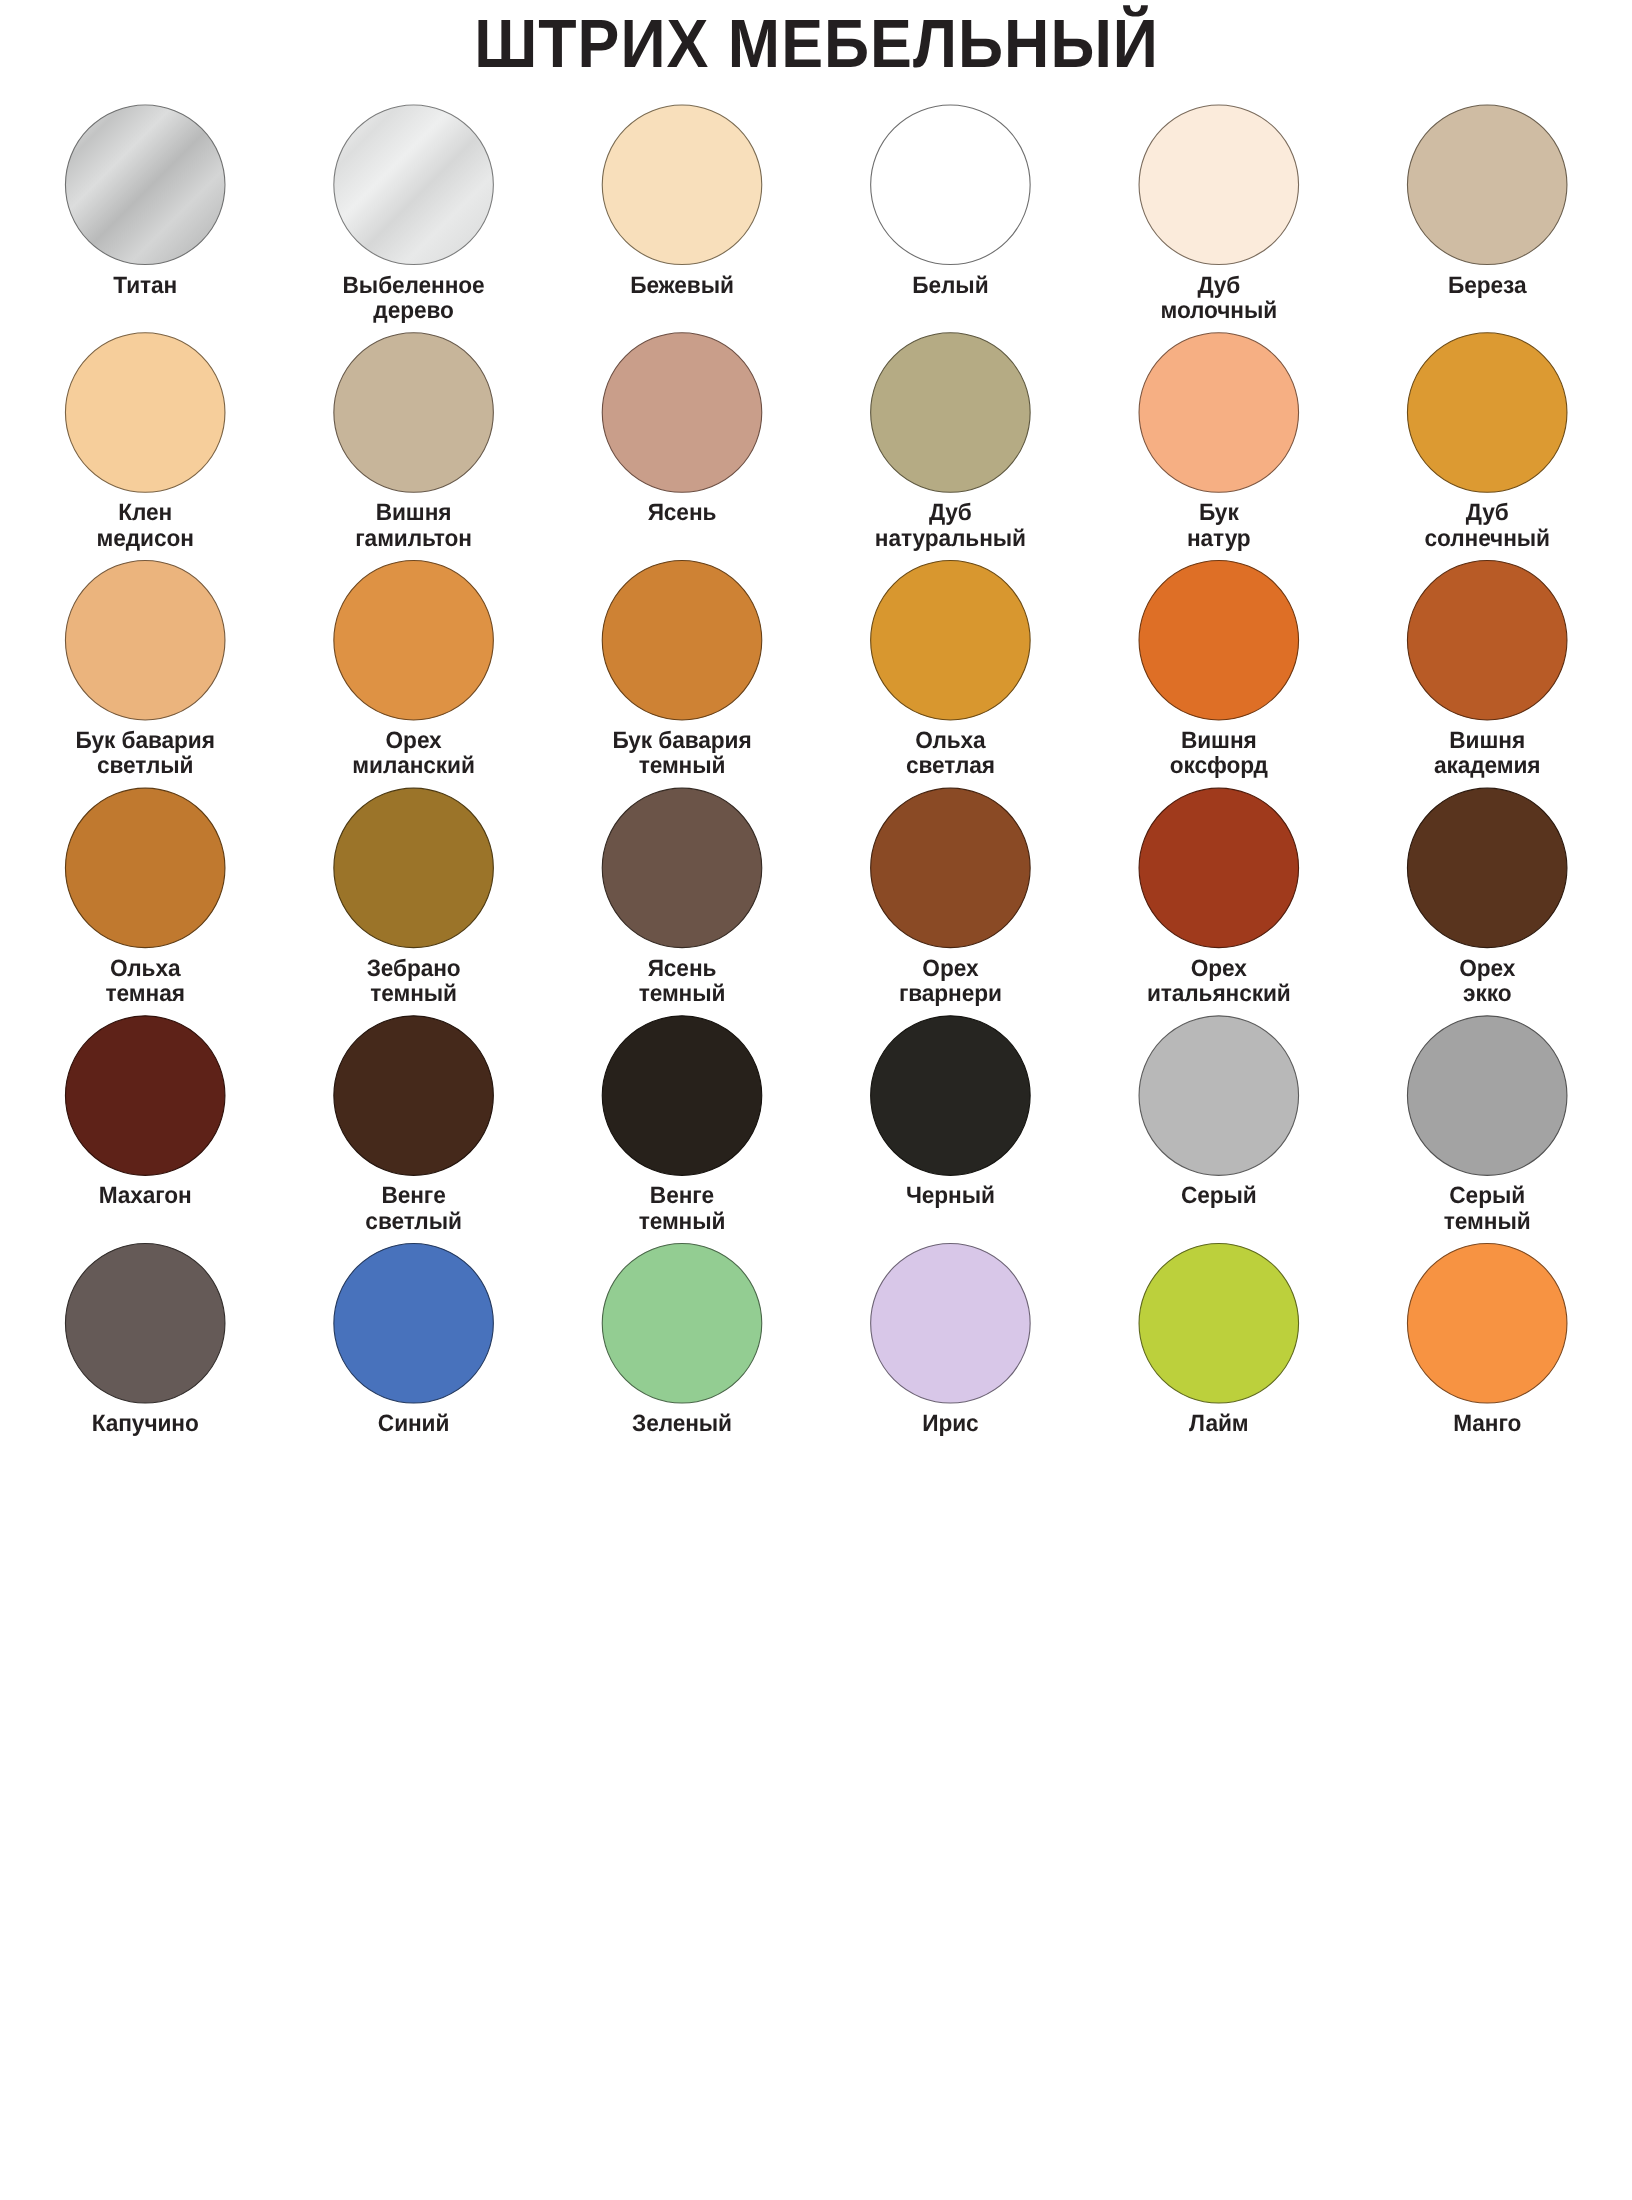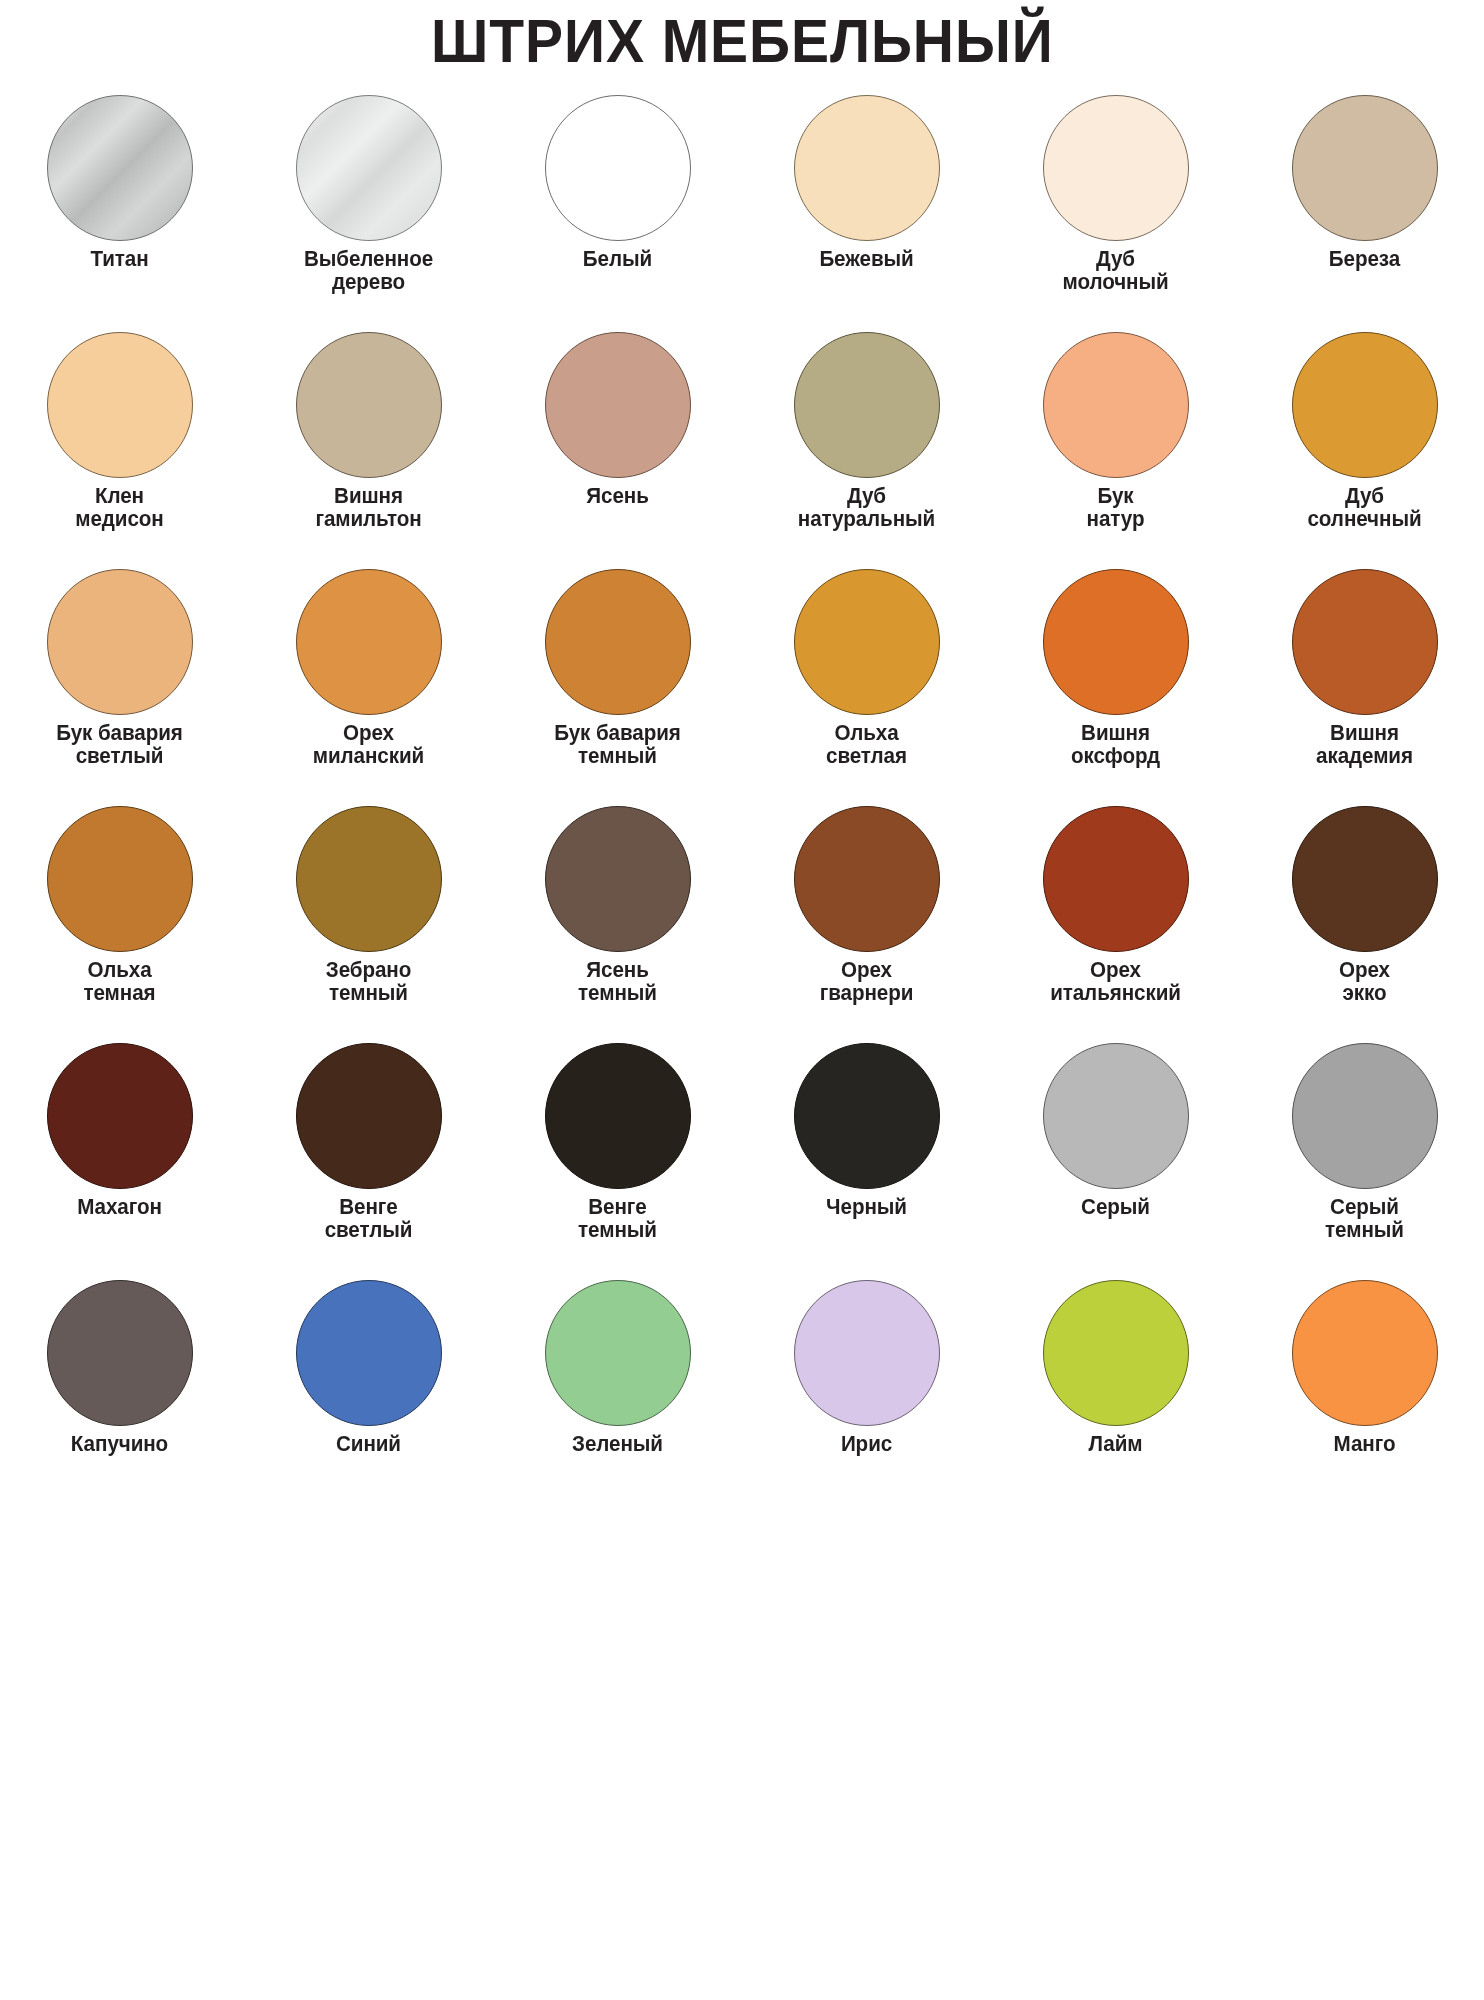--- a/index.html
+++ b/index.html
@@ -46,21 +46,20 @@
 
   
   #swatch-grid {
     width: 1484px;
     padding: 16px 10px 0 10px;
     display: grid;
     grid-template-columns: repeat(6, 1fr);
     row-gap: 0px;
     column-gap: 0px;
     justify-items: center;
-    gap: 30px;
   }
 
   .swatch-cell {
     width: 100%;
     height: 207px;
     display: flex;
     flex-direction: column;
     align-items: center;
     justify-content: flex-start;
   }
@@ -100,26 +99,26 @@
       <div class="swatch-cell">
         <div class="swatch-circle" style="background: linear-gradient(135deg, rgb(237, 237, 237) 0%, rgb(195, 196, 196) 18%, rgb(220, 221, 221) 34%, rgb(185, 186, 186) 52%, rgb(212, 213, 213) 70%, rgb(192, 193, 193) 86%, rgb(230, 231, 231) 100%); border-color: rgb(111, 112, 112);"></div>
         <div class="swatch-label">Титан</div>
       </div>
       <div class="swatch-cell">
         <div class="swatch-circle" style="background: linear-gradient(135deg, rgb(246, 246, 246) 0%, rgb(221, 222, 222) 20%, rgb(238, 239, 239) 38%, rgb(214, 215, 215) 55%, rgb(232, 233, 233) 72%, rgb(222, 223, 223) 88%, rgb(243, 243, 243) 100%); border-color: rgb(123, 124, 124);"></div>
         <div class="swatch-label">Выбеленное
 дерево</div>
       </div>
       <div class="swatch-cell">
+        <div class="swatch-circle" style="background: rgb(248, 223, 187); border-color: rgb(122, 107, 82);"></div>
+        <div class="swatch-label">Бежевый</div>
+      </div>
+      <div class="swatch-cell">
         <div class="swatch-circle" style="background: rgb(255, 255, 255); border-color: rgb(110, 110, 110);"></div>
         <div class="swatch-label">Белый</div>
-      </div>
-      <div class="swatch-cell">
-        <div class="swatch-circle" style="background: rgb(248, 223, 187); border-color: rgb(122, 107, 82);"></div>
-        <div class="swatch-label">Бежевый</div>
       </div>
       <div class="swatch-cell">
         <div class="swatch-circle" style="background: rgb(251, 235, 219); border-color: rgb(122, 107, 92);"></div>
         <div class="swatch-label">Дуб
 молочный</div>
       </div>
       <div class="swatch-cell">
         <div class="swatch-circle" style="background: rgb(207, 188, 163); border-color: rgb(107, 95, 78);"></div>
         <div class="swatch-label">Береза</div>
       </div>

